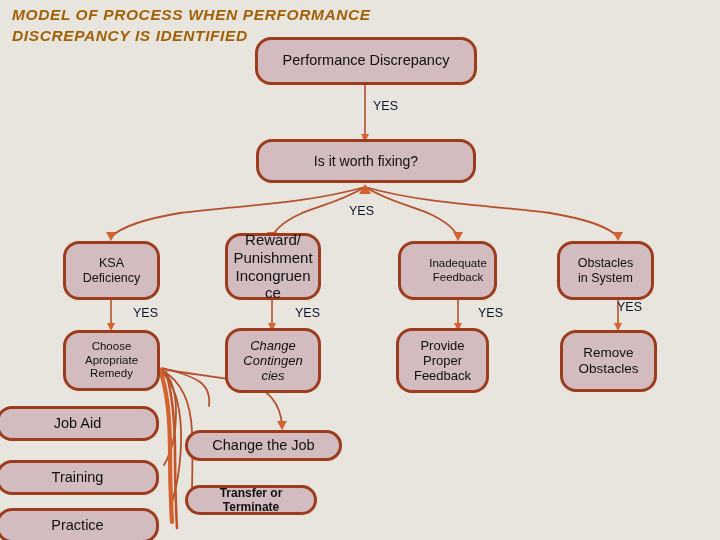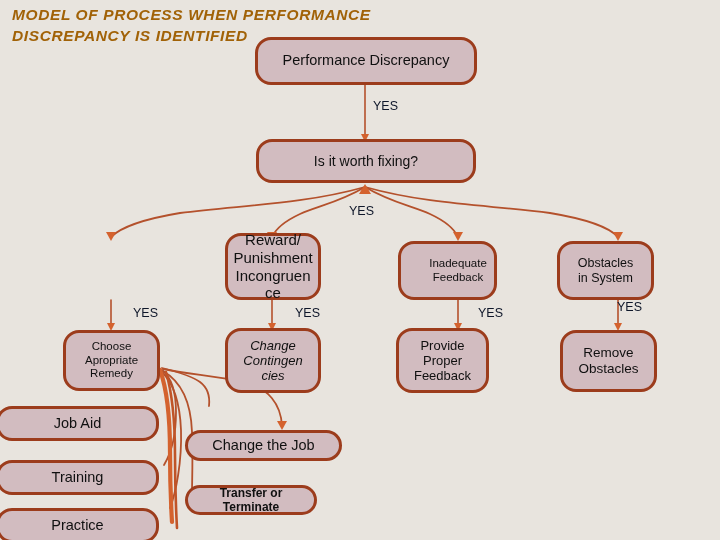--- a/index.html
+++ b/index.html
@@ -121,20 +121,24 @@
   </svg>
 
   <div class="node" style="left:255px; top:37px; width:222px; height:48px; font-size:14.5px;">
     <span>Performance Discrepancy</span>
   </div>
 
   <div class="node" style="left:256px; top:139px; width:220px; height:44px; font-size:14px;">
     <span>Is it worth fixing?</span>
   </div>
 
+  <div class="node" style="left:63px; top:241px; width:97px; height:59px; font-size:12.5px; white-space:pre-line;">
+    <span>KSA
+Deficiency</span>
+  </div>
 
   <div class="node" style="left:225px; top:233px; width:96px; height:67px; font-size:15px; white-space:pre-line;">
     <span>Reward/
 Punishment
 Incongruen
 ce</span>
   </div>
 
   <div class="node" style="left:398px; top:241px; width:99px; height:59px; font-size:11.5px; white-space:pre-line;padding-left:25px;">
     <span>Inadequate

